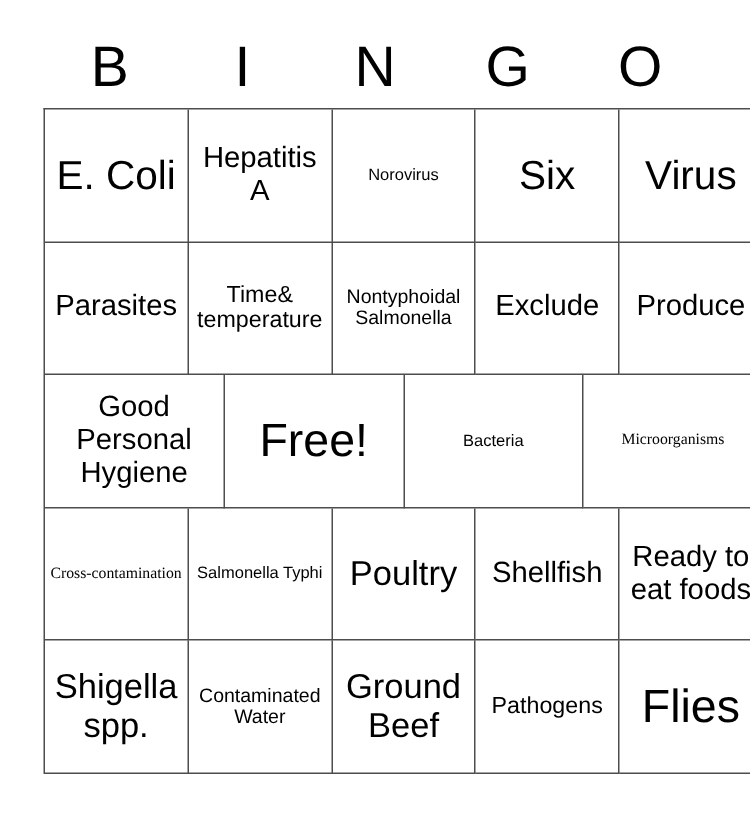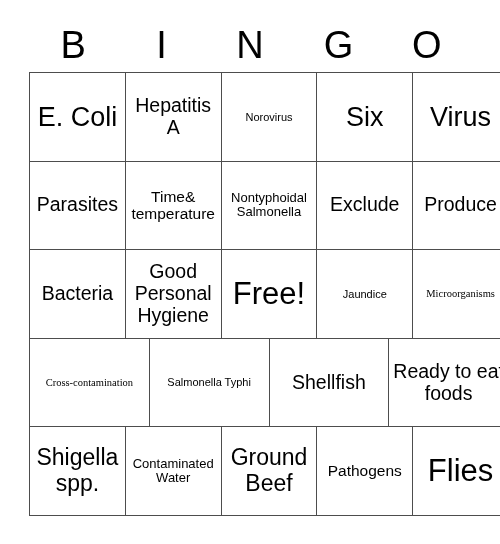--- a/index.html
+++ b/index.html
@@ -121,42 +121,42 @@
       <div class="grid-cell">
           <span class="fs-l">Exclude</span>
         </div>
       <div class="grid-cell">
           <span class="fs-l">Produce</span>
         </div>
     </div>
 
     <div class="grid-row">
       <div class="grid-cell">
-          <span class="fs-l">Bacteria</span>
-        </div>
-      <div class="grid-cell">
           <span class="fs-l">Good Personal Hygiene</span>
         </div>
       <div class="grid-cell">
           <span class="fs-huge">Free!</span>
         </div>
       <div class="grid-cell">
-          <span class="fs-m">Jaundice</span>
+          <span class="fs-m">Bacteria</span>
         </div>
       <div class="grid-cell">
           <span class="fs-xxs">Microorganisms</span>
         </div>
     </div>
 
     <div class="grid-row">
       <div class="grid-cell">
           <span class="fs-xxs">Cross-contamination</span>
         </div>
       <div class="grid-cell">
           <span class="fs-m">Salmonella Typhi</span>
+        </div>
+      <div class="grid-cell">
+          <span class="fs-xl">Poultry</span>
         </div>
       <div class="grid-cell">
           <span class="fs-l">Shellfish</span>
         </div>
       <div class="grid-cell">
           <span class="fs-l">Ready to eat foods</span>
         </div>
     </div>
 
     <div class="grid-row">

